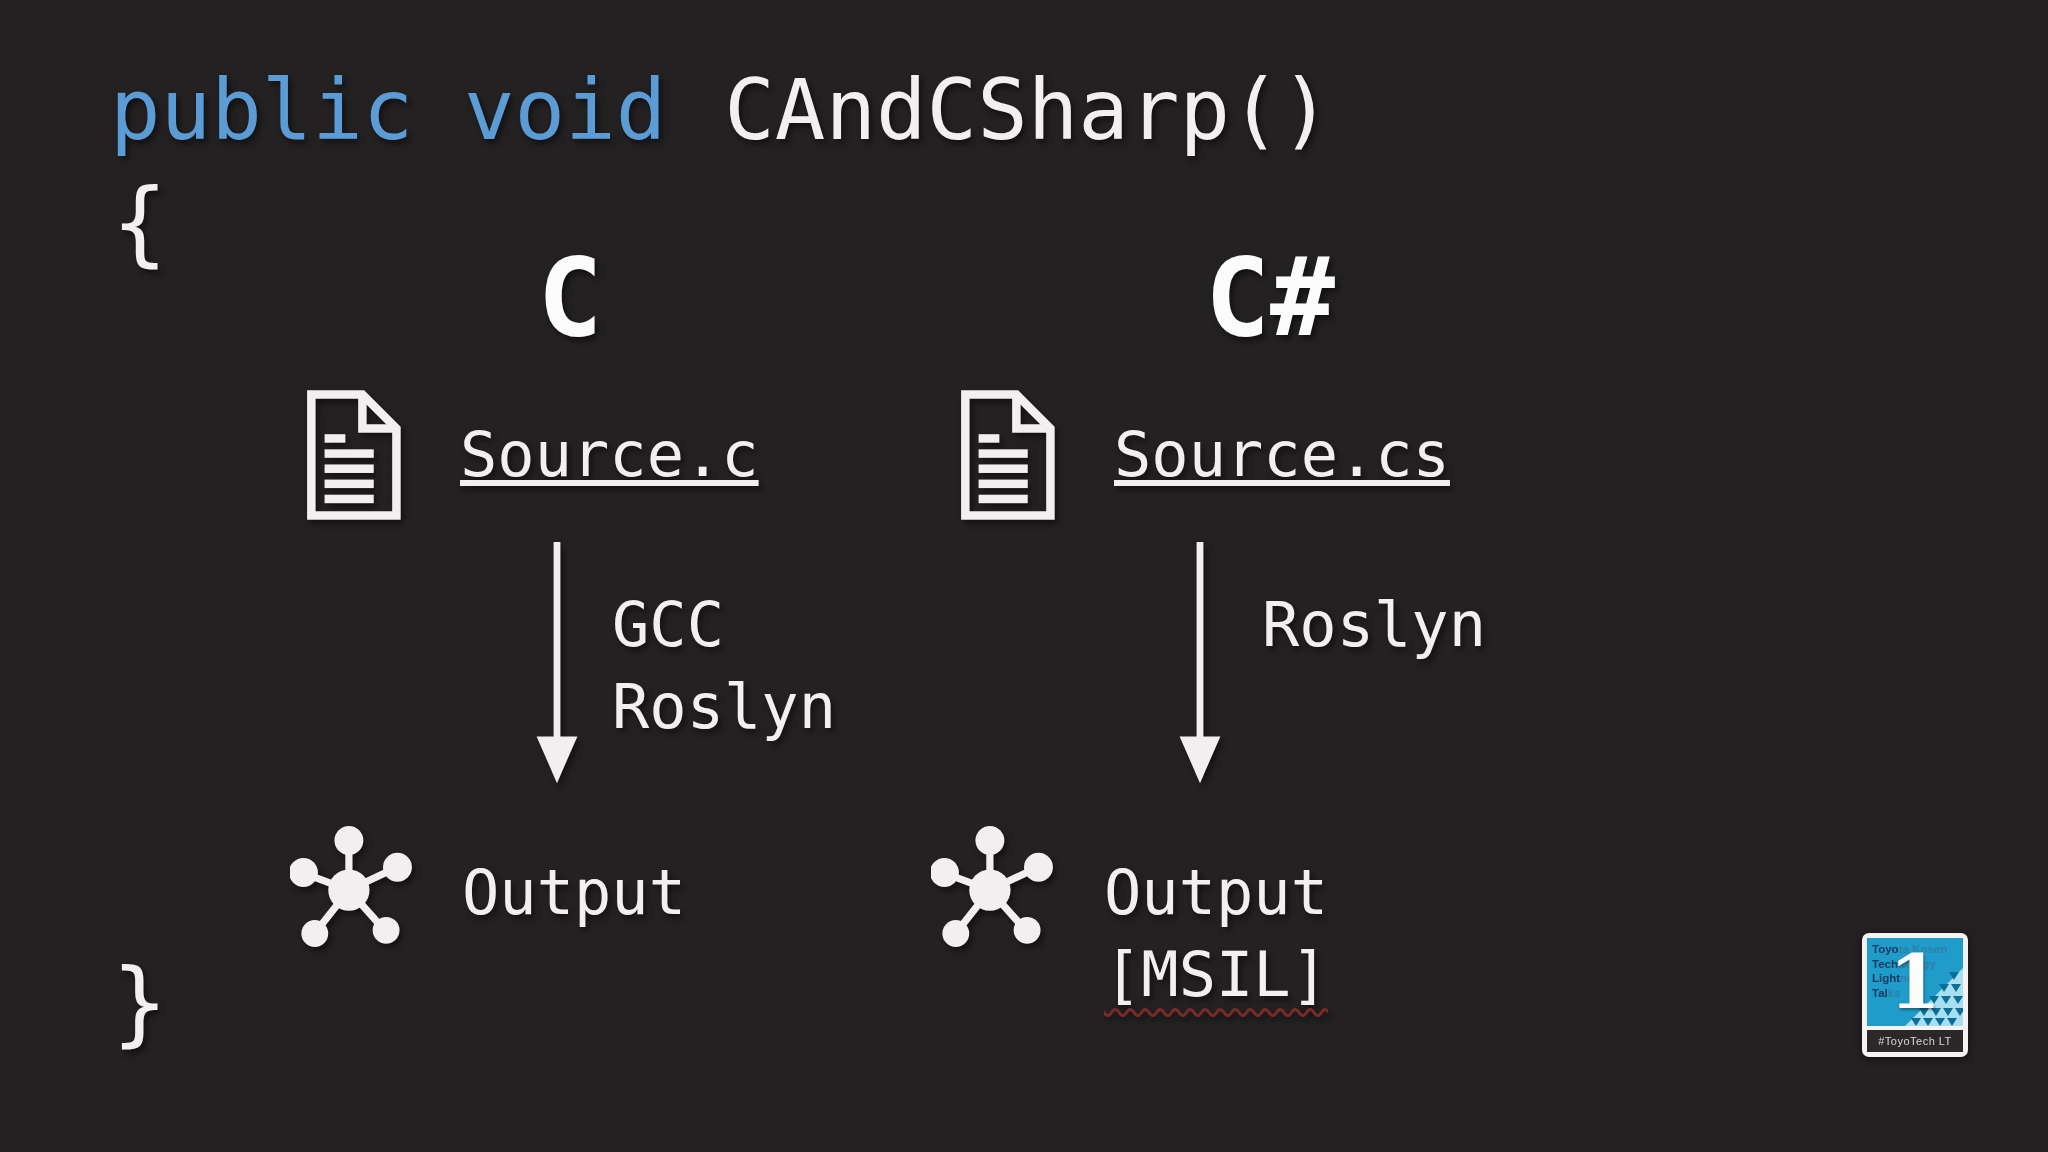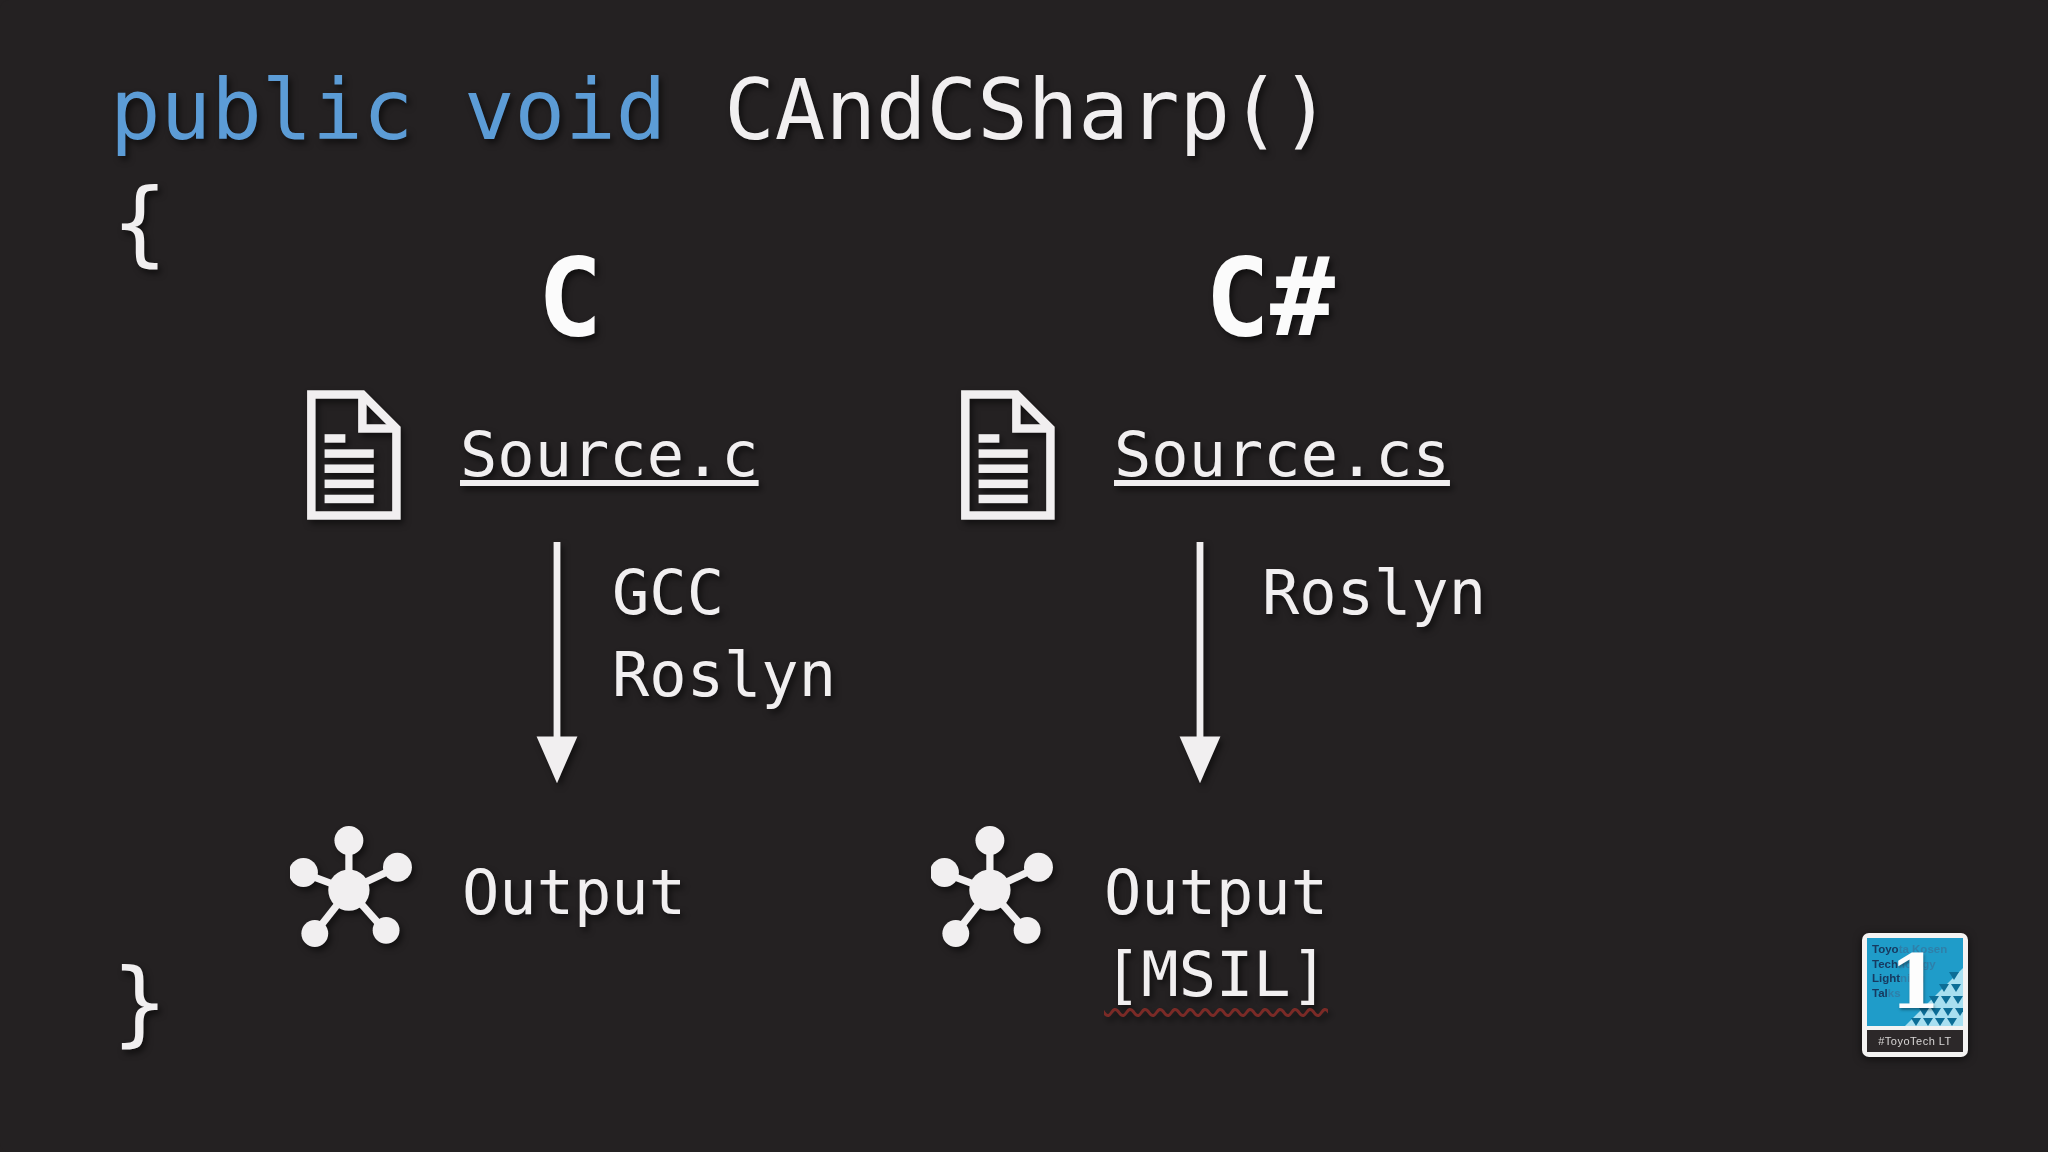--- a/index.html
+++ b/index.html
@@ -38,21 +38,21 @@
   .source-label{position:absolute;top:424px;font-size:62px;line-height:1;white-space:nowrap;text-decoration:underline;}
   .source-label-c{left:460px;}
   .source-label-cs{left:1114px;}
 
   
   .arrow{position:absolute;top:540px;width:50px;height:248px;}
   .arrow-c{left:532px;}
   .arrow-cs{left:1175px;}
 
   
-  .compiler{position:absolute;top:552px;font-size:62px;line-height:82px;white-space:nowrap;}
+  .compiler{position:absolute;top:584px;font-size:62px;line-height:82px;white-space:nowrap;}
   .compiler-c{left:612px;}
   .compiler-cs{left:1262px;}
 
   
   .mol-icon{position:absolute;width:124px;height:124px;}
   .mol-icon-c{left:290px;top:826px;}
   .mol-icon-cs{left:931px;top:826px;}
 
   
   .output{position:absolute;top:852px;font-size:62px;line-height:82px;white-space:nowrap;}

